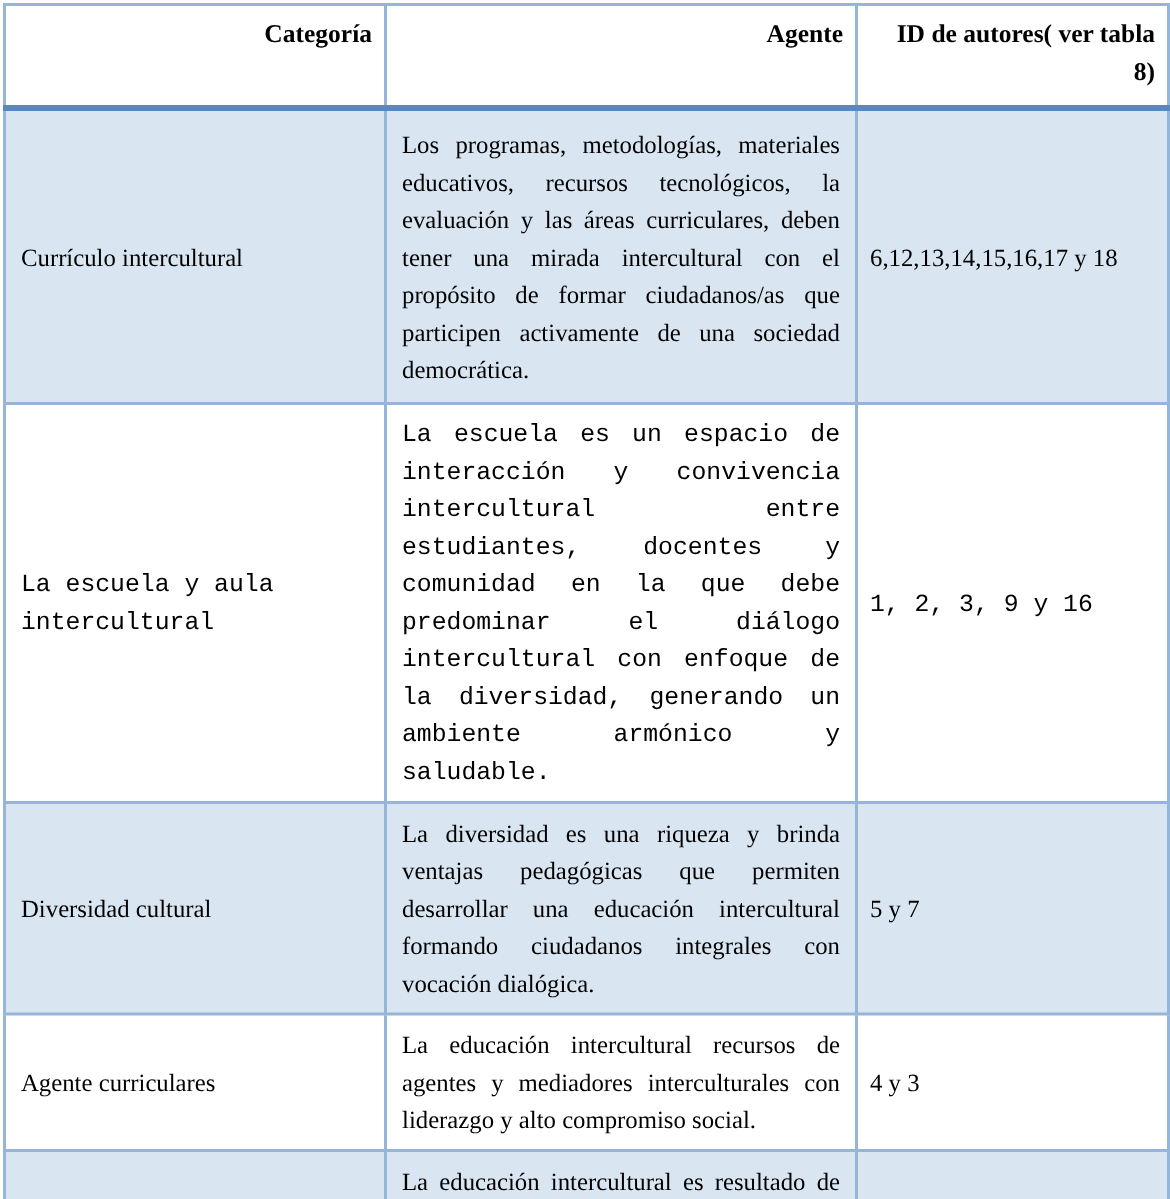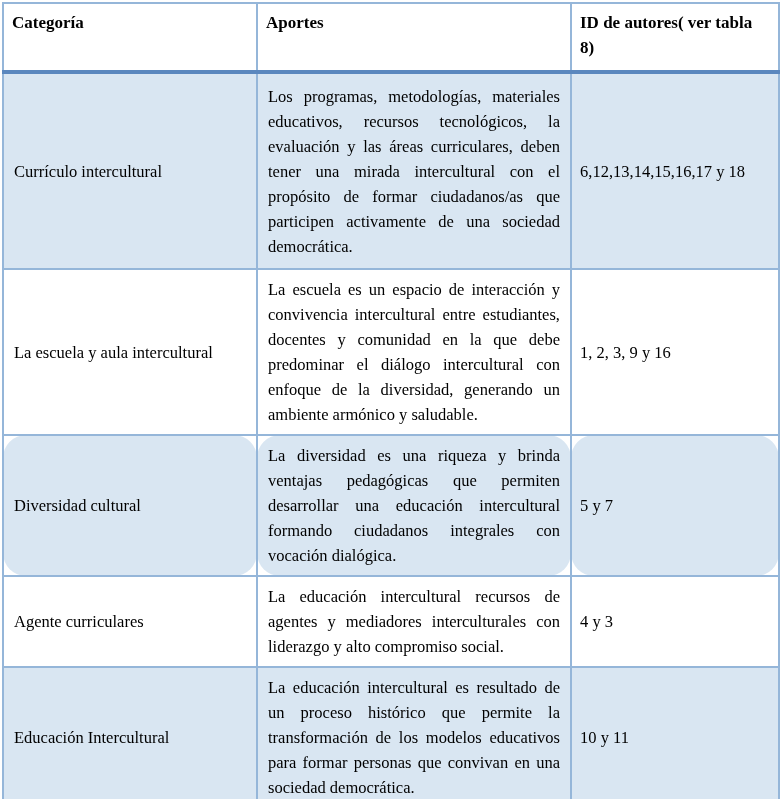--- a/index.html
+++ b/index.html
@@ -38,21 +38,21 @@
     border: 2px solid var(--border-thin);
     font-size: 16.5px;
     line-height: 25px;
     color: var(--text);
     overflow-wrap: break-word;
   }
   thead th {
     background: var(--bg);
     font-weight: bold;
     font-size: 17px;
-    text-align: left;
+    text-align: right;
     vertical-align: top;
     padding: 6px 8px 10px 8px;
     height: 60px;
     border-bottom: 4px solid var(--border-thick);
     margin-top: 12px;
   }
   tbody tr.alt { background: var(--row-alt-fill); }
   tbody tr.plain { background: var(--bg); }
 
   td.cell-categoria {
@@ -62,39 +62,39 @@
   td.cell-aportes {
     text-align: justify;
     vertical-align: middle;
     padding: 7px 10px;
   }
   td.cell-ids {
     vertical-align: middle;
     padding: 6px 8px;
   }
   tr.r0 td { height: 197px; margin-left: 44px; }
-  tr.r1 td { height: 144px; }
-  tr.r2 td { height: 127px; border-radius: 23px; }
+  tr.r1 td { height: 144px; font-family: Liberation Mono, monospace; }
+  tr.r2 td { height: 127px; }
   tr.r3 td { height: 84px; }
   tr.r4 td { height: 126px; }
 </style>
 </head>
 <body>
 
 <div class="page">
   <table class="category-table">
     <colgroup>
       <col class="col-categoria">
       <col class="col-aportes">
       <col class="col-ids">
     </colgroup>
     <thead>
       <tr>
         <th>Categoría</th>
-        <th>Aportes</th>
+        <th>Agente</th>
         <th>ID  de autores( ver tabla 8)</th>
       </tr>
     </thead>
     <tbody>
       <tr class="alt r0">
         <td class="cell-categoria">Currículo intercultural</td>
         <td class="cell-aportes">Los programas, metodologías, materiales educativos, recursos tecnológicos, la evaluación y las áreas curriculares,  deben tener una mirada intercultural con el propósito de formar ciudadanos/as que participen activamente de una sociedad democrática.</td>
         <td class="cell-ids">6,12,13,14,15,16,17 y 18</td>
       </tr>
       <tr class="plain r1">

